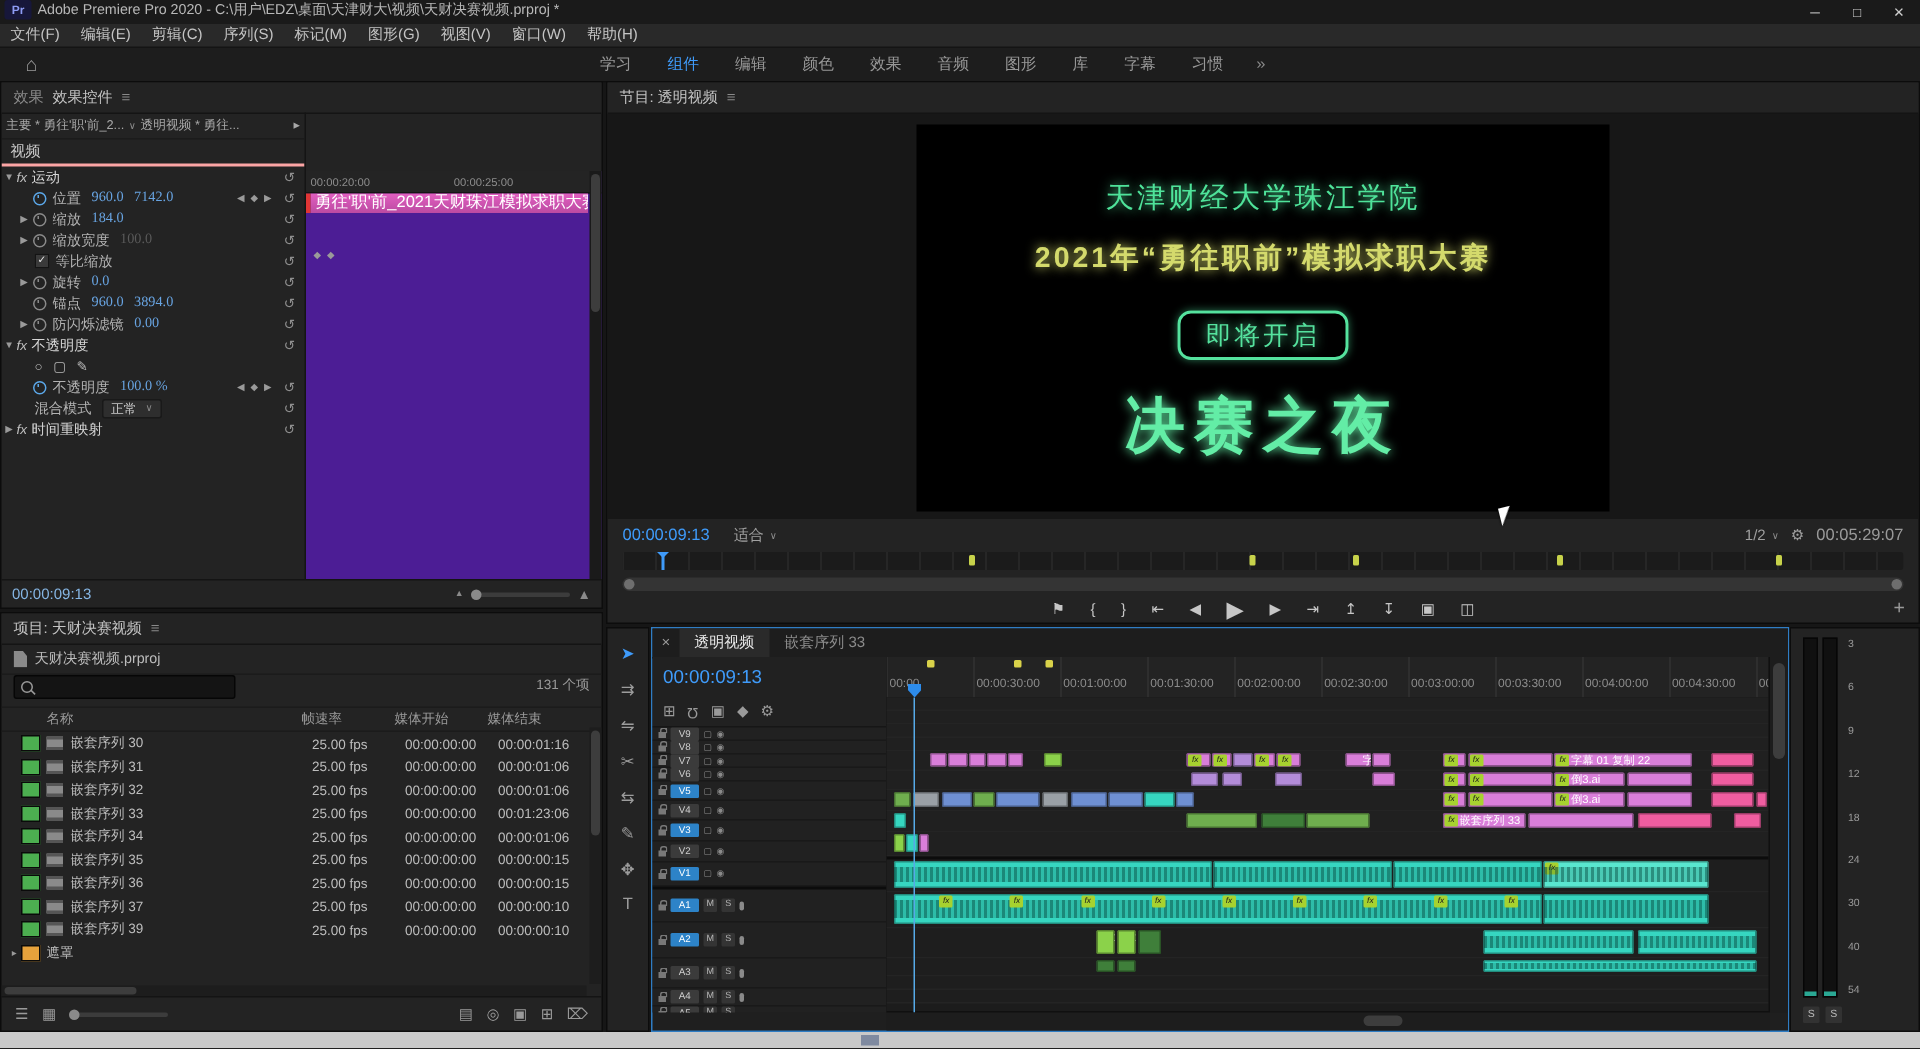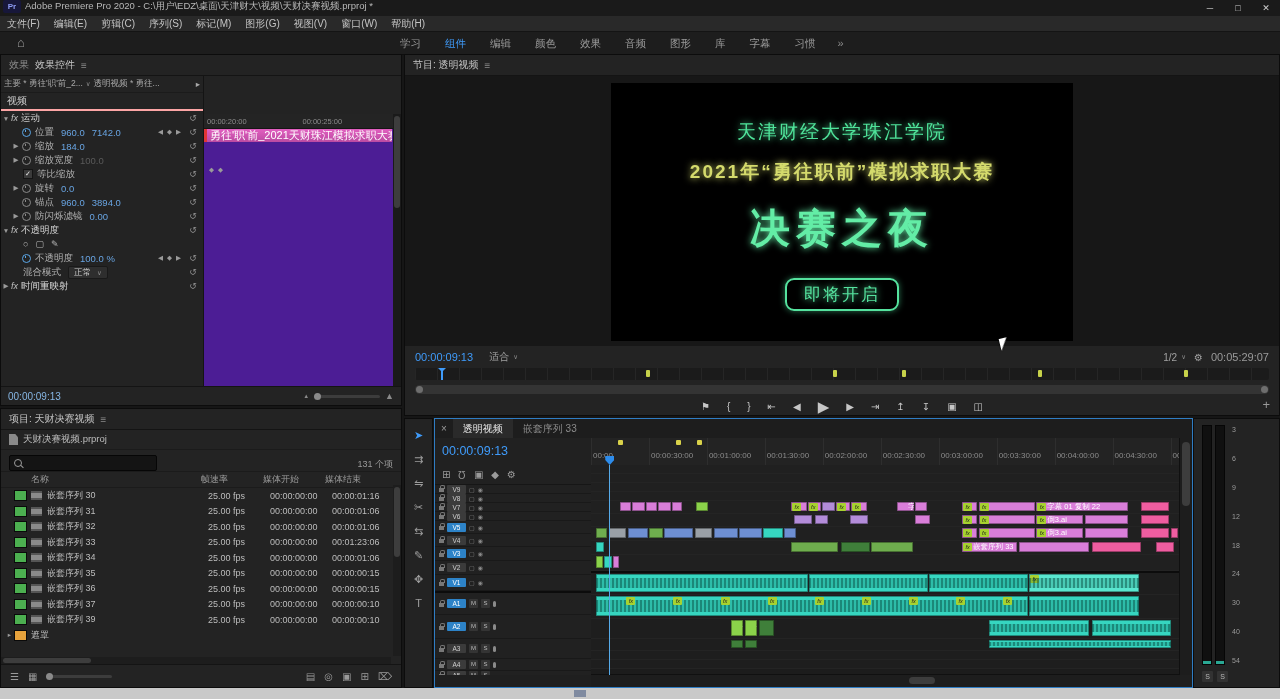--- a/index.html
+++ b/index.html
@@ -30,21 +30,21 @@
   .ec-left{width:202px;border-right:1px solid #141414;overflow:hidden;}
   .src-row{height:17px;display:flex;align-items:center;font-size:8.5px;color:#a8a8a8;padding:0 3px;gap:3px;border-bottom:1px solid #1b1b1b;white-space:nowrap;}
   .ec-row{display:flex;align-items:center;height:14px;font-size:9.5px;color:#b2b2b2;padding-right:2px;}
   .ec-row .car{width:10px;text-align:center;font-size:6.5px;color:#9a9a9a;flex:none;}
   .fxi{font-style:italic;font-size:9px;color:#c0c0c0;margin-right:3px;}
   .sw{width:7px;height:7px;border:1px solid #8a8a8a;border-radius:50%;display:inline-block;position:relative;margin:0 4px 0 1px;flex:none;}
   .sw::before{content:"";position:absolute;left:2px;top:1px;width:1px;height:2px;background:#8a8a8a;}
   .sw.on{border-color:#5ba7e8;}
   .sw.on::before{background:#5ba7e8;}
   .plabel{white-space:nowrap;overflow:hidden;max-width:70px;}
-  .val{color:#68a4e2;margin-left:7px;white-space:nowrap;}
+  .val{color:#68a4e2;margin-left:7px;white-space:nowrap;font-family:Liberation Serif, serif;}
   .val.dim{color:#5a5a5a;}
   .nav{margin-left:auto;display:flex;gap:4px;color:#9a9a9a;font-size:6.5px;align-items:center;}
   .rst{margin-left:auto;width:16px;text-align:center;color:#8f8f8f;font-size:9px;flex:none;}
   .nav + .rst{margin-left:4px;}
   .sect{color:#cccccc;font-size:10px;height:16px;display:flex;align-items:center;padding-left:6px;border-bottom:2px solid #fca5a5;}
   .grp-label{color:#d6d6d6;}
   .cb{width:8px;height:8px;background:#3a3a3a;border:1px solid #141414;color:#e8e8e8;font-size:7px;line-height:8px;text-align:center;margin-right:4px;flex:none;}
   .selbox{margin-left:7px;background:#2e2e2e;border:1px solid #191919;border-radius:2px;padding:0 5px;height:11px;line-height:11px;color:#c8c8c8;font-size:8.5px;display:flex;gap:6px;align-items:center;}
   .maskrow{gap:7px;padding-left:22px;color:#b8b8b8;font-size:9px;}
   .ec-right{flex:1;position:relative;background:#4c1d95;margin-top:39px;}
@@ -55,21 +55,21 @@
   .ec-vscroll{position:absolute;right:0;top:0;width:8px;bottom:0;background:#1a1a1a;}
   .ec-vscroll i{position:absolute;left:1px;right:1px;top:2px;height:92px;background:#3d3d3d;border-radius:3px;}
   .ec-foot{position:absolute;left:0;right:0;bottom:0;height:18px;border-top:1px solid #141414;display:flex;align-items:center;padding:0 7px;font-size:10px;color:#86b6e4;}
   .zoomctl{margin-left:auto;display:flex;align-items:center;gap:5px;color:#8a8a8a;}
   .ztrack{width:66px;height:3px;background:#3c3c3c;border-radius:2px;position:relative;}
   .ztrack i{position:absolute;left:0;top:-2px;width:7px;height:7px;border-radius:50%;background:#8a8a8a;}
   
   #proj-panel{left:0;top:408px;width:402px;height:280px;}
   .pfile{height:19px;display:flex;align-items:center;gap:5px;padding:0 8px;font-size:9.5px;color:#bcbcbc;border-bottom:1px solid #1b1b1b;}
   .docicon{width:9px;height:11px;background:#8a8a8a;clip-path:polygon(0 0,70% 0,100% 30%,100% 100%,0 100%);}
-  .psearch{height:21px;display:flex;align-items:flex-end;padding:0 8px;gap:12px;}
+  .psearch{height:21px;display:flex;align-items:flex-start;padding:0 8px;gap:12px;}
   .sbox{width:138px;height:14px;background:#141414;border:1px solid #060606;border-radius:2px;display:flex;align-items:center;padding:0 4px;gap:4px;}
   .mag{width:6px;height:6px;border:1px solid #9a9a9a;border-radius:50%;position:relative;flex:none;}
   .mag::after{content:"";position:absolute;width:4px;height:1px;background:#9a9a9a;right:-3px;bottom:-1px;transform:rotate(45deg);}
   .sinput{background:transparent;border:none;outline:none;color:#ccc;font-size:9px;width:100%;}
   .pcount{margin-left:auto;color:#9a9a9a;font-size:9px;}
   .pcols{height:15px;display:flex;align-items:center;font-size:9px;color:#9a9a9a;border-top:1px solid #1b1b1b;border-bottom:1px solid #1b1b1b;padding-left:4px;}
   .c-name{width:196px;padding-left:26px;box-sizing:border-box;}
   .c-fps{width:62px;}
   .c-start{width:62px;}
   .c-end{width:62px;}
@@ -485,22 +485,22 @@
 
   <div class="panel" id="prog-panel">
     <div class="phead">
       <span>节目: 透明视频</span>
       <span class="pmenu">≡</span>
     </div>
     <div class="stage">
       <div class="video">
         <div class="vl vl1" style="color: rgb(79, 227, 154);">天津财经大学珠江学院</div>
         <div class="vl vl2" style="color: rgb(212, 218, 108);">2021年“勇往职前”模拟求职大赛</div>
+        <div class="vl vl4box" style="color: rgb(85, 226, 158);">即将开启</div>
         <div class="vl vl3" style="color: rgb(99, 237, 166);">决赛之夜</div>
-        <div class="vl vl4box" style="color: rgb(85, 226, 158);">即将开启</div>
       </div>
     </div>
     <div class="oscursor"></div>
     <div class="prog-ctrl">
       <span class="ptc">00:00:09:13</span>
       <span class="pfit">
         <span>适合</span>
         <span class="chev">∨</span>
       </span>
       <span class="pright">

